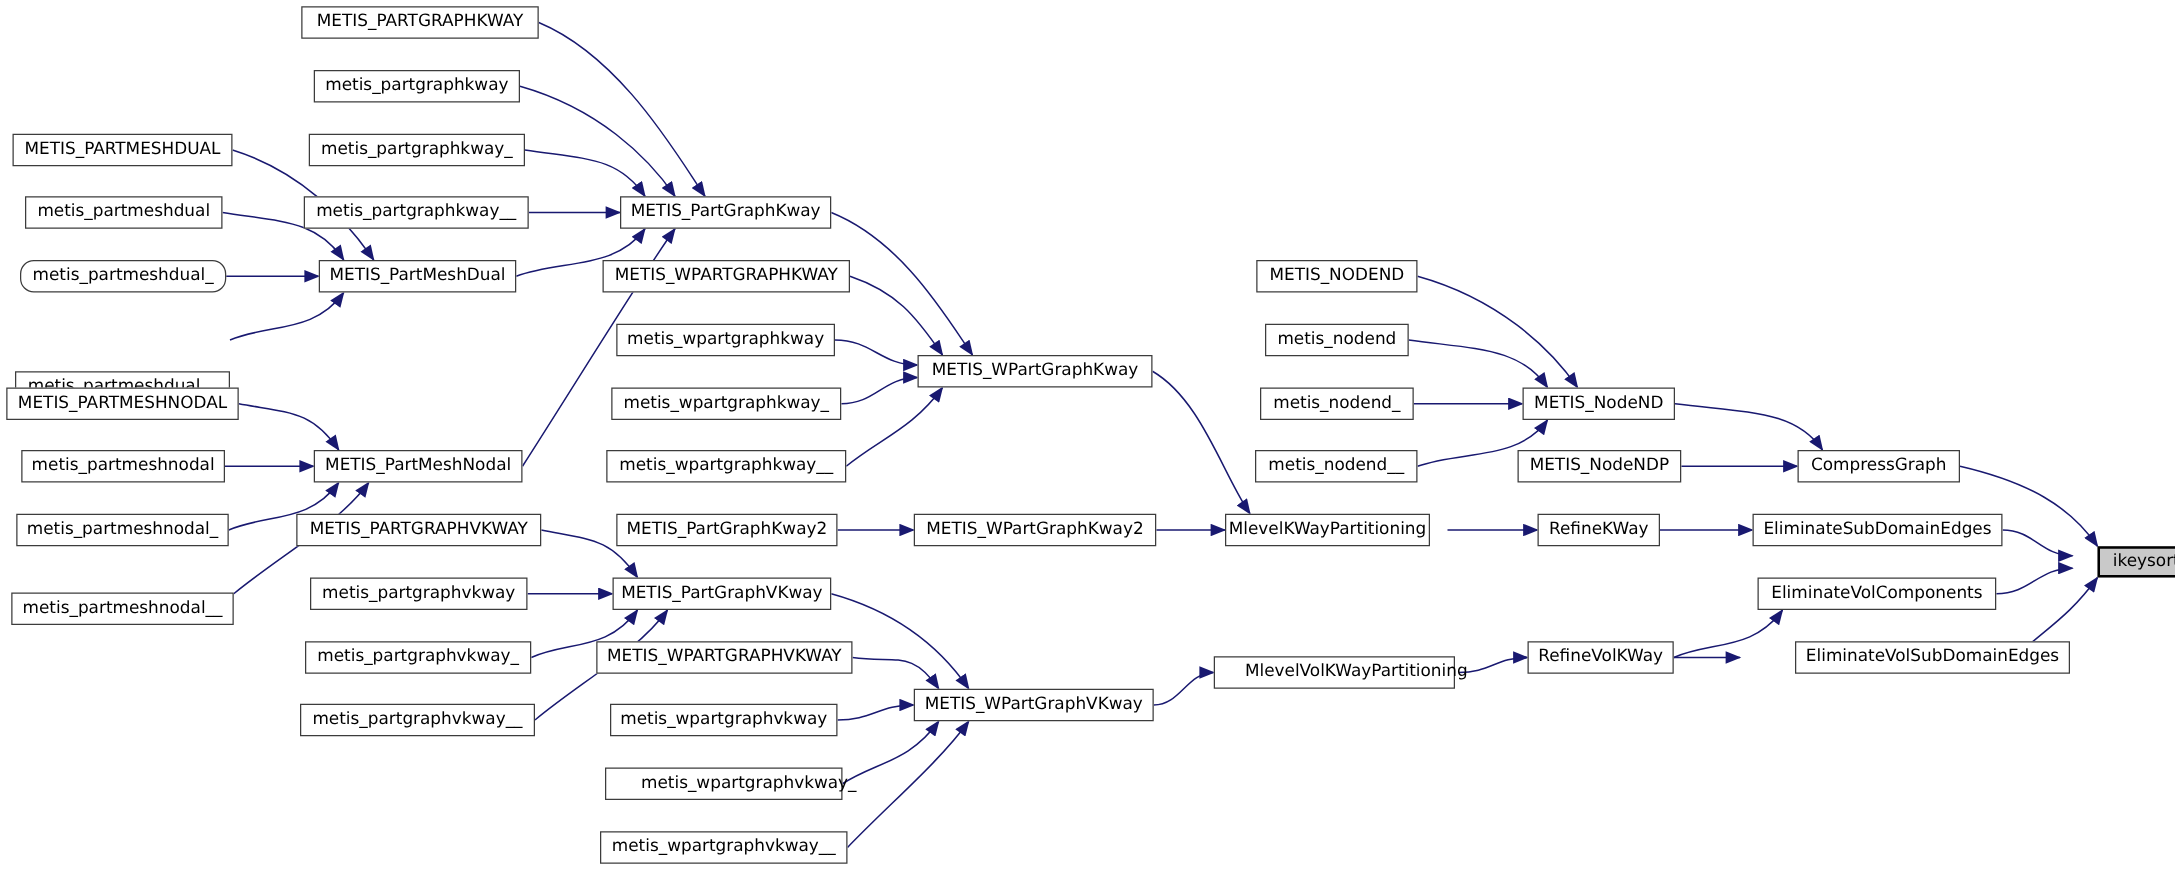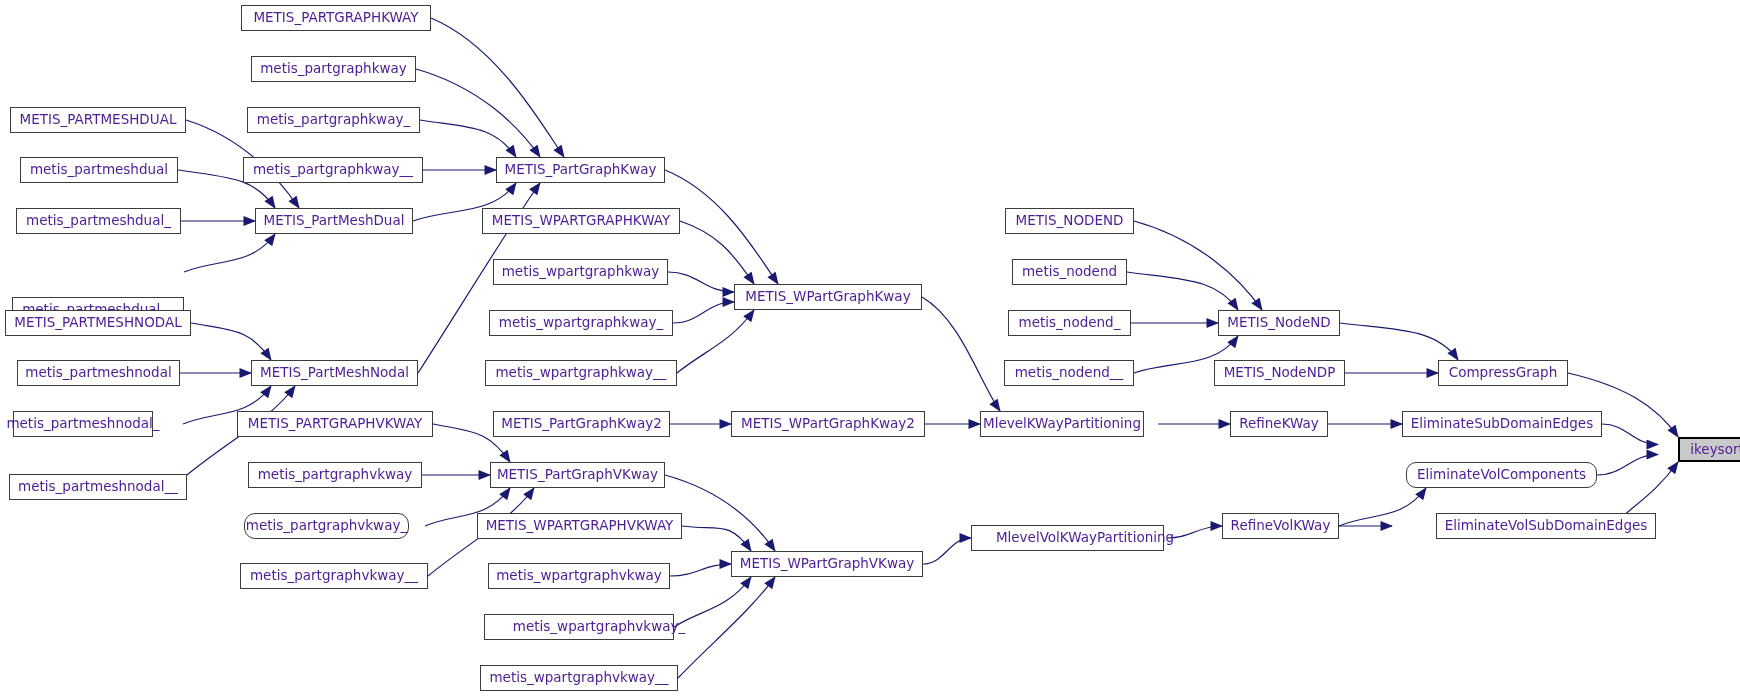--- a/index.html
+++ b/index.html
@@ -21,21 +21,21 @@
     stroke-width: 1.2px;
   }
   #arrowhead-path {
     fill: var(--edge-color, #191970);
   }
   .node {
     position: absolute;
     box-sizing: border-box;
     background: var(--node-fill, #ffffff);
     border: 1px solid var(--node-border, #3c3c3c);
-    color: #4c1d95;
+    color: #000000;
     font-size: 13.5px;
     line-height: 1;
     display: flex;
     align-items: center;
     justify-content: center;
     white-space: nowrap;
     cursor: pointer;
     z-index: 2;
   }
   .node.hl {
@@ -98,35 +98,35 @@
       <path class="edge" marker-end="url(#arrowhead)" d="M1127,272 C1182.5,279.6 1216.0,278.0 1238,310"></path>
       <path class="edge" marker-end="url(#arrowhead)" d="M1131,323 C1170.2,323.0 1178.8,323.0 1218,323"></path>
       <path class="edge" marker-end="url(#arrowhead)" d="M1134,373 C1170.4,360.1 1214.0,369.0 1238,336"></path>
       <path class="edge" marker-end="url(#arrowhead)" d="M1340,323 C1399.0,330.4 1436.0,328.0 1458,360"></path>
       <path class="edge" marker-end="url(#arrowhead)" d="M1345,373 C1386.8,373.0 1396.2,373.0 1438,373"></path>
       <path class="edge" marker-end="url(#arrowhead)" d="M1568,373 C1623.0,385.8 1656.0,405.0 1678,437"></path>
     </svg>
   <div id="nodes">
       <div class="node" style="left: 10px; top: 107px; width: 176px; height: 26px;">METIS_PARTMESHDUAL</div>
       <div class="node" style="left: 20px; top: 157px; width: 158px; height: 26px;">metis_partmeshdual</div>
-      <div class="node" style="left: 16px; top: 208px; width: 165px; height: 26px;">metis_partmeshdual_</div>
+      <div class="node" style="left: 16px; top: 208px; width: 165px; height: 26px; border-radius: 11px;">metis_partmeshdual_</div>
       <div class="node" style="left: 12px; top: 259px; width: 172px; height: 26px; margin-top: 38px;">metis_partmeshdual__</div>
       <div class="node" style="left: 5px; top: 310px; width: 186px; height: 26px;">METIS_PARTMESHNODAL</div>
       <div class="node" style="left: 17px; top: 360px; width: 163px; height: 26px;">metis_partmeshnodal</div>
-      <div class="node" style="left: 13px; top: 411px; width: 140px; height: 26px;">metis_partmeshnodal_</div>
+      <div class="node" style="left: 13px; top: 411px; width: 170px; height: 26px;">metis_partmeshnodal_</div>
       <div class="node" style="left: 9px; top: 462px; width: 178px; height: 26px; margin-top: 12px;">metis_partmeshnodal__</div>
       <div class="node" style="left: 241px; top: 5px; width: 190px; height: 26px;">METIS_PARTGRAPHKWAY</div>
       <div class="node" style="left: 251px; top: 56px; width: 165px; height: 26px;">metis_partgraphkway</div>
       <div class="node" style="left: 247px; top: 107px; width: 173px; height: 26px;">metis_partgraphkway_</div>
       <div class="node" style="left: 243px; top: 157px; width: 180px; height: 26px;">metis_partgraphkway__</div>
       <div class="node" style="left: 255px; top: 208px; width: 158px; height: 26px;">METIS_PartMeshDual</div>
       <div class="node" style="left: 251px; top: 360px; width: 167px; height: 26px;">METIS_PartMeshNodal</div>
       <div class="node" style="left: 237px; top: 411px; width: 196px; height: 26px;">METIS_PARTGRAPHVKWAY</div>
       <div class="node" style="left: 248px; top: 462px; width: 174px; height: 26px;">metis_partgraphvkway</div>
-      <div class="node" style="left: 244px; top: 513px; width: 165px; height: 26px; border-radius: 11px;">metis_partgraphvkway_</div>
+      <div class="node" style="left: 244px; top: 513px; width: 181px; height: 26px;">metis_partgraphvkway_</div>
       <div class="node" style="left: 240px; top: 563px; width: 188px; height: 26px;">metis_partgraphvkway__</div>
       <div class="node" style="left: 496px; top: 157px; width: 169px; height: 26px;">METIS_PartGraphKway</div>
       <div class="node" style="left: 482px; top: 208px; width: 198px; height: 26px;">METIS_WPARTGRAPHKWAY</div>
       <div class="node" style="left: 493px; top: 259px; width: 175px; height: 26px;">metis_wpartgraphkway</div>
       <div class="node" style="left: 489px; top: 310px; width: 184px; height: 26px;">metis_wpartgraphkway_</div>
       <div class="node" style="left: 485px; top: 360px; width: 192px; height: 26px;">metis_wpartgraphkway__</div>
       <div class="node" style="left: 493px; top: 411px; width: 177px; height: 26px;">METIS_PartGraphKway2</div>
       <div class="node" style="left: 490px; top: 462px; width: 175px; height: 26px;">METIS_PartGraphVKway</div>
       <div class="node" style="left: 477px; top: 513px; width: 205px; height: 26px;">METIS_WPARTGRAPHVKWAY</div>
       <div class="node" style="left: 488px; top: 563px; width: 182px; height: 26px;">metis_wpartgraphvkway</div>
@@ -140,17 +140,17 @@
       <div class="node" style="left: 1008px; top: 310px; width: 123px; height: 26px;">metis_nodend_</div>
       <div class="node" style="left: 1004px; top: 360px; width: 130px; height: 26px;">metis_nodend__</div>
       <div class="node" style="left: 980px; top: 411px; width: 164px; height: 26px;">MlevelKWayPartitioning</div>
       <div class="node" style="left: 971px; top: 525px; width: 193px; height: 26px; padding-left: 35px;">MlevelVolKWayPartitioning</div>
       <div class="node" style="left: 1218px; top: 310px; width: 122px; height: 26px;">METIS_NodeND</div>
       <div class="node" style="left: 1214px; top: 360px; width: 131px; height: 26px;">METIS_NodeNDP</div>
       <div class="node" style="left: 1230px; top: 411px; width: 98px; height: 26px;">RefineKWay</div>
       <div class="node" style="left: 1222px; top: 513px; width: 117px; height: 26px;">RefineVolKWay</div>
       <div class="node" style="left: 1438px; top: 360px; width: 130px; height: 26px;">CompressGraph</div>
       <div class="node" style="left: 1402px; top: 411px; width: 200px; height: 26px;">EliminateSubDomainEdges</div>
-      <div class="node" style="left: 1406px; top: 462px; width: 191px; height: 26px; border-radius: 10px;">EliminateVolComponents</div>
+      <div class="node" style="left: 1406px; top: 462px; width: 191px; height: 26px;">EliminateVolComponents</div>
       <div class="node" style="left: 1392px; top: 513px; width: 220px; height: 26px; margin-left: 44px;">EliminateVolSubDomainEdges</div>
       <div class="node hl" style="left: 1658px; top: 437px; width: 78px; height: 25px; margin-left: 20px;">ikeysort</div>
     </div>
 </div>
 
 </body></html>

